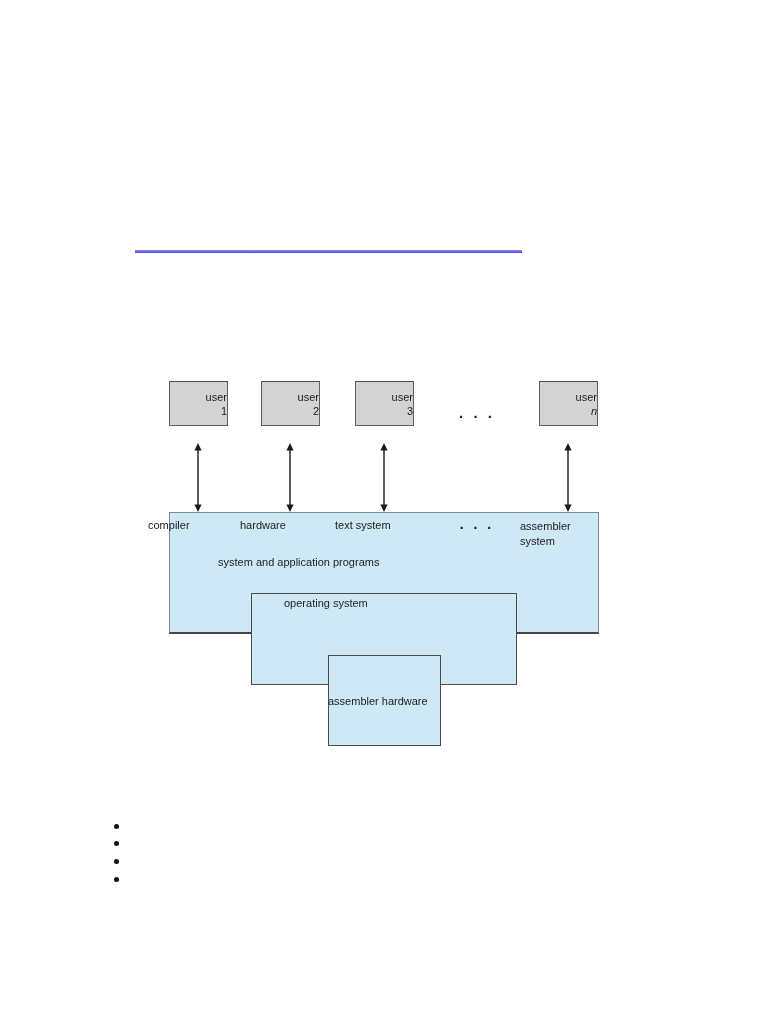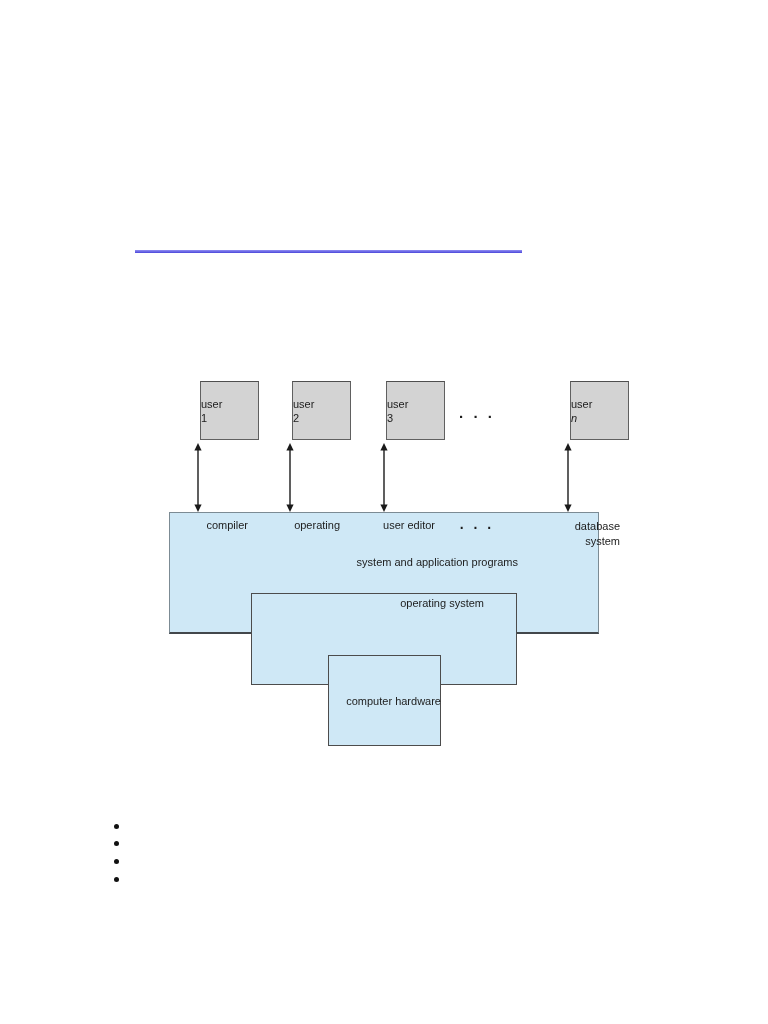--- a/index.html
+++ b/index.html
@@ -16,30 +16,29 @@
   .abs { position: absolute; }
 
   
   .link-underline {
     left: 135px; top: 250px; width: 387px; height: 3px;
     background: linear-gradient(#928ff2, #4a46da);
   }
 
   
   .user-box {
-    top: 381px; width: 59px; height: 59px;
+    top: 381px; width: 59px; height: 45px;
     background: #d3d3d3;
     border: 1px solid #606060;
     border-top-color: #4e4e4e;
     display: flex; flex-direction: column;
-    align-items: flex-start; justify-content: center;
+    align-items: flex-end; justify-content: center;
     font-size: 11px; line-height: 14px; color: #1c1c1c;
     text-align: center;
     z-index: 3;
-    margin-left: 31px;
   }
   .user-box .italic { font-style: italic; }
 
   .arrow { top: 443px; width: 12px; height: 69px; z-index: 4; }
 
   .big-box {
     left: 169px; top: 512px; width: 430px; height: 122px;
     background: #cfe8f6;
     border: 1px solid #7c8b94;
     border-bottom: 2px solid #42474b;
@@ -53,21 +52,21 @@
   }
   .hw-box {
     left: 328px; top: 655px; width: 113px; height: 91px;
     background: #cfe8f6;
     border: 1px solid #4c4c4c;
     z-index: 3;
   }
 
   .fig-label {
     font-size: 11px; line-height: 15px; color: #1c1c1c;
-    text-align: right; z-index: 5;
+    text-align: left; z-index: 5;
   }
   .prog-label { top: 518px; width: 100px; }
   .dots {
     font-weight: bold; letter-spacing: 3px; color: #1c1c1c;
     font-size: 14px; text-align: center; z-index: 5;
   }
 
   
   .bullet {
     left: 114px; width: 5px; height: 5px;
@@ -128,31 +127,31 @@
           <polygon points="6,0 2.4,7.5 9.6,7.5" fill="#1a1a1a"></polygon>
           <polygon points="6,69 2.4,61.5 9.6,61.5" fill="#1a1a1a"></polygon>
         </svg>
     </div>
 
     <div class="abs big-box"></div>
     <div class="abs os-box"></div>
     <div class="abs hw-box"></div>
 
     <div class="abs fig-label prog-label" style="left:148px">compiler</div>
-    <div class="abs fig-label prog-label" style="left:240px">operating</div>
-    <div class="abs fig-label prog-label" style="left:335px">user editor</div>
+    <div class="abs fig-label prog-label" style="left:240px">hardware</div>
+    <div class="abs fig-label prog-label" style="left:335px">text system</div>
     <div class="abs dots" style="left:456px; top:516px; width:42px">. . .</div>
     <div class="abs fig-label" style="left:520px; top:519px; width:100px">
-      <span>database</span><br>
+      <span>assembler</span><br>
       <span>system</span>
     </div>
 
     <div class="abs fig-label" style="left:218px; top:555px; width:300px">system and application programs</div>
     <div class="abs fig-label" style="left:284px; top:596px; width:200px">operating system</div>
-    <div class="abs fig-label" style="left:328px; top:694px; width:113px">computer hardware</div>
+    <div class="abs fig-label" style="left:328px; top:694px; width:113px">assembler hardware</div>
   </div>
 
   <div>
     <div class="abs bullet" style="top:824px"></div>
     <div class="abs bullet" style="top:841px"></div>
     <div class="abs bullet" style="top:859px"></div>
     <div class="abs bullet" style="top:877px"></div>
   </div>
 
 </div>

